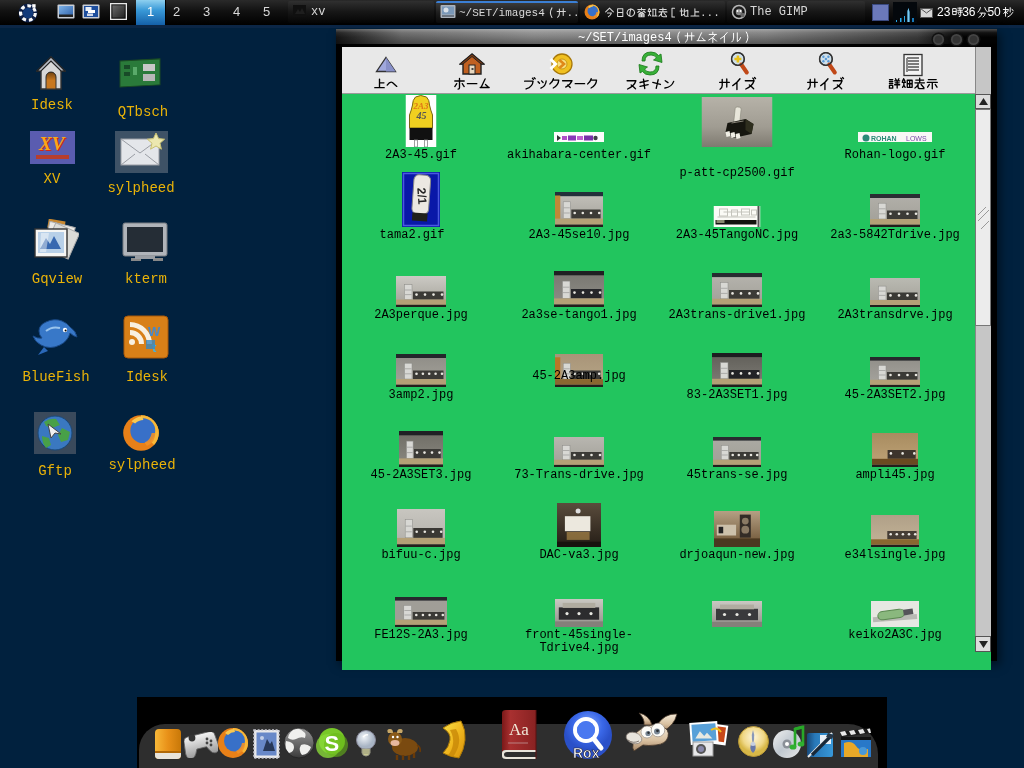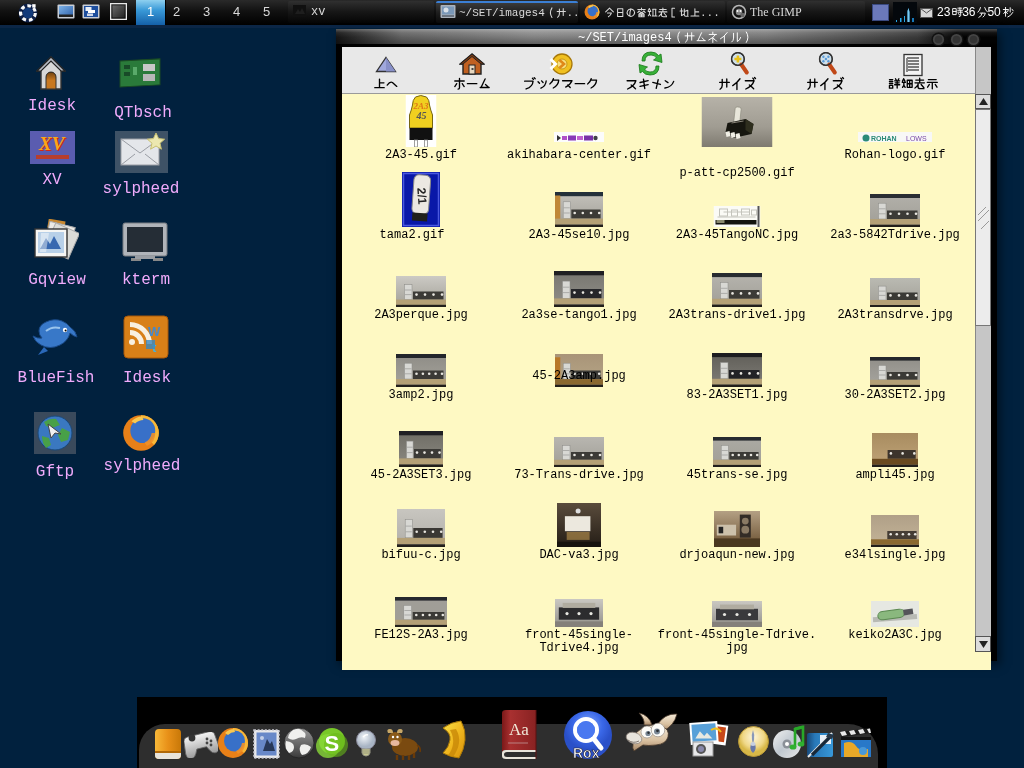--- a/index.html
+++ b/index.html
@@ -2,25 +2,25 @@
 <html><head><meta charset="utf-8">
 <style>
 html,body{margin:0;padding:0;width:1024px;height:768px;overflow:hidden;background:#01213e;font-family:"Liberation Sans",sans-serif;}
 *{box-sizing:border-box;}
 .abs{position:absolute;}
 #panel{position:absolute;left:0;top:0;width:1024px;height:25px;background:linear-gradient(#2a2a2a,#111 45%,#000);}
 #panelline{position:absolute;left:0;top:25px;width:1024px;height:3px;background:#0b2646;}
 .tbtn{position:absolute;top:1px;height:22px;background:linear-gradient(#303030,#161616 50%,#050505);border-radius:2px;}
 .tbtxt{position:absolute;top:5px;font-size:12px;color:#d8d8d8;font-family:"Liberation Mono",monospace;white-space:nowrap;}
 .wsn{position:absolute;top:4px;color:#d8d8d8;font-size:13px;font-family:"Liberation Sans",sans-serif;}
-.dlabel{position:absolute;color:#f0abfc;font-size:16px;font-family:"Liberation Mono",monospace;text-align:right;transform:translateX(-50%);white-space:nowrap;}
+.dlabel{position:absolute;color:#eab308;font-size:14px;font-family:"Liberation Mono",monospace;text-align:right;transform:translateX(-50%);white-space:nowrap;}
 #win{position:absolute;left:336px;top:29px;width:661px;height:632px;background:#000;box-shadow:3px 4px 9px rgba(0,0,0,0.5);}
 #titlebar{position:absolute;left:0;top:0;width:661px;height:15px;background:linear-gradient(to right,#161616,#686868 10%,#8e8e8e 30%,#808080 65%,#3e3e3e 88%,#020202 94%);}
 #titlehl{position:absolute;left:0;top:0;width:661px;height:15px;background:linear-gradient(#ffffff48,#ffffff10 25%,#00000018 55%,#00000055 100%);}
-#wcontent{position:absolute;left:6px;top:18px;width:649px;height:623px;background:#fef9c3;}
+#wcontent{position:absolute;left:6px;top:18px;width:649px;height:623px;background:#22c55e;}
 #toolbar{position:absolute;left:0;top:0;width:649px;height:47px;background:#e8e8e8;border-bottom:1px solid #9a9a9a;}
 .fname{position:absolute;transform:translateX(-50%);font-family:"Liberation Mono",monospace;font-size:12px;color:#000;white-space:nowrap;text-align:center;line-height:13px;}
 .thumb{position:absolute;transform:translateX(-50%);overflow:hidden;}
 #dockouter{position:absolute;left:137px;top:697px;width:750px;height:71px;background:#000;}
 #dockbar{position:absolute;left:139px;top:724px;width:739px;height:44px;background:#2e2e2e;border-radius:26px 30px 0 0;}
 .dicon{position:absolute;}
 </style></head><body>
 <div id="panel"></div>
 <div id="panelline"></div>
 <svg class="abs" style="left:18px;top:3px" width="20" height="20" viewBox="0 0 20 20">
@@ -106,21 +106,21 @@
       <text x="96.0" y="9.0" font-family="Liberation Mono" font-size="11px" fill="#d8d8d8" xml:space="preserve">...</text>
     </svg></div>
 <div class="tbtn" style="left:727px;width:138px"></div>
 <svg class="abs" style="left:731px;top:4px" width="16" height="16" viewBox="0 0 16 16">
     <circle cx="8" cy="8" r="6.5" fill="none" stroke="#b8b8b8" stroke-width="1.5"></circle>
     <circle cx="8" cy="8" r="3.2" fill="#888"></circle>
     <circle cx="11.5" cy="11" r="2.2" fill="#666"></circle>
     <circle cx="6.5" cy="7" r="1" fill="#fff"></circle>
     <circle cx="9.5" cy="7" r="1" fill="#fff"></circle>
   </svg>
-<div class="tbtxt" style="left:750px;font-family:Liberation Serif, serif">The GIMP</div>
+<div class="tbtxt" style="left:750px;font-family:Liberation Mono, monospace">The GIMP</div>
 <div class="abs" style="left:872px;top:4px;width:17px;height:17px;background:#6b79ba;border:1px solid #3a4a80"></div>
 <svg class="abs" style="left:893px;top:2px" width="24" height="21" viewBox="0 0 24 21">
     <rect width="24" height="21" fill="#04080c"></rect>
 <path d="M3 20v-2h1v2zM7 20v-4h1.5v4zM11 20v-6h1v6zM14.5 20V9l1-3 1 4v10z" fill="#28a8e8"></path>
 <path d="M14.5 20V9l1-3 1 4v10z" fill="#9ad8f8" opacity="0.7"></path>
     <rect x="19" y="16" width="2" height="4" fill="#1878b8"></rect>
   </svg>
 <svg class="abs" style="left:920px;top:8px" width="13" height="10" viewBox="0 0 13 10">
     <rect x="0.5" y="0.5" width="12" height="9" fill="#d8d8d8" stroke="#555"></rect>
     <path d="M.5.5L6.5 5 12.5.5" fill="none" stroke="#555"></path>
@@ -592,21 +592,21 @@
           <rect x="8.5" y="8.4" width="7.5" height="14.4" fill="#d8d8d4" stroke="#8a8a86" stroke-width="0.5"></rect>
           <path d="M9.0 13.5h6.5M9.0 18.0h6.5" stroke="#9a9a96" stroke-width="0.7"></path>
           <rect x="17.0" y="15.0" width="30.5" height="7.8" fill="#3b3a36"></rect>
           <circle cx="20.5" cy="18.0" r="1.3" fill="#e8e6e0"></circle>
           <circle cx="29.0" cy="18.0" r="1.3" fill="#e8e6e0"></circle>
           <circle cx="37.5" cy="18.0" r="1.3" fill="#e8e6e0"></circle>
           <circle cx="46.0" cy="18.0" r="1.3" fill="#e8e6e0"></circle>
           <rect x="0" y="22.8" width="50" height="5.1" fill="#b4a076"></rect>
           <rect x="0" y="27.9" width="50" height="2.1" fill="#221f1b"></rect>
         </svg></div>
-      <div class="fname" style="left:553px;top:342px">30-2A3SET2.jpg</div>
+      <div class="fname" style="left:553px;top:342px">45-2A3SET2.jpg</div>
       <div class="thumb" style="left:79px;top:384px;width:44px;height:36px"><svg width="44" height="36" viewBox="0 0 44 36">
           <defs>
             <linearGradient id="ax11" x1="0" y1="0" x2="0" y2="1">
               <stop offset="0" stop-color="#6e6c64"></stop>
               <stop offset="1" stop-color="#8c8a82"></stop>
             </linearGradient>
           </defs>
           <rect width="44" height="36" fill="url(#ax11)"></rect>
           <rect x="0" y="0" width="44" height="4.3" fill="#202024"></rect>
           <rect x="7.5" y="10.1" width="6.6" height="17.3" fill="#d8d8d4" stroke="#8a8a86" stroke-width="0.5"></rect>
@@ -788,21 +788,20 @@
             </linearGradient>
           </defs>
           <rect width="50" height="26" fill="url(#fx19)"></rect>
           <rect x="4.0" y="7.8" width="42.0" height="11.4" fill="#3a3a3c"></rect>
           <rect x="8.0" y="3.6" width="34.0" height="4.7" fill="#b0aca0"></rect>
           <circle cx="12.5" cy="13.5" r="1.6" fill="#e8e8e2"></circle>
           <circle cx="25.0" cy="13.5" r="1.6" fill="#e8e8e2"></circle>
           <circle cx="37.5" cy="13.5" r="1.6" fill="#e8e8e2"></circle>
           <rect x="0" y="20.8" width="50" height="5.2" fill="#84807a"></rect>
         </svg></div>
-      <div class="fname" style="left:395px;top:582px">front-45single-Tdrive.<br>jpg</div>
       <div class="thumb" style="left:553px;top:554px;width:48px;height:26px"><svg width="48" height="26" viewBox="0 0 48 26">
           <rect width="48" height="26" fill="#e6e8e2"></rect>
           <path d="M2 18.7L46 15.6" stroke="#b8bab4" stroke-width="5"></path>
           <rect x="6.7" y="8.8" width="26.9" height="8.3" rx="5" fill="#8ab87e" stroke="#5a8850" transform="rotate(-8 24 13)"></rect>
           <rect x="32.6" y="9.9" width="9.6" height="5.7" fill="#55555a" transform="rotate(-8 24 13)"></rect>
         </svg></div>
       <div class="fname" style="left:553px;top:582px">keiko2A3C.jpg</div>
       <div class="abs" style="left:633px;top:0;width:16px;height:605px;background:#c6c6c6;border-left:1px solid #888"></div>
       <div class="abs" style="left:633px;top:47px;width:16px;height:15px;background:#dcdcdc;border:1px solid #555"></div>
       <svg class="abs" style="left:637px;top:51px" width="9" height="7" viewBox="0 0 9 7">

